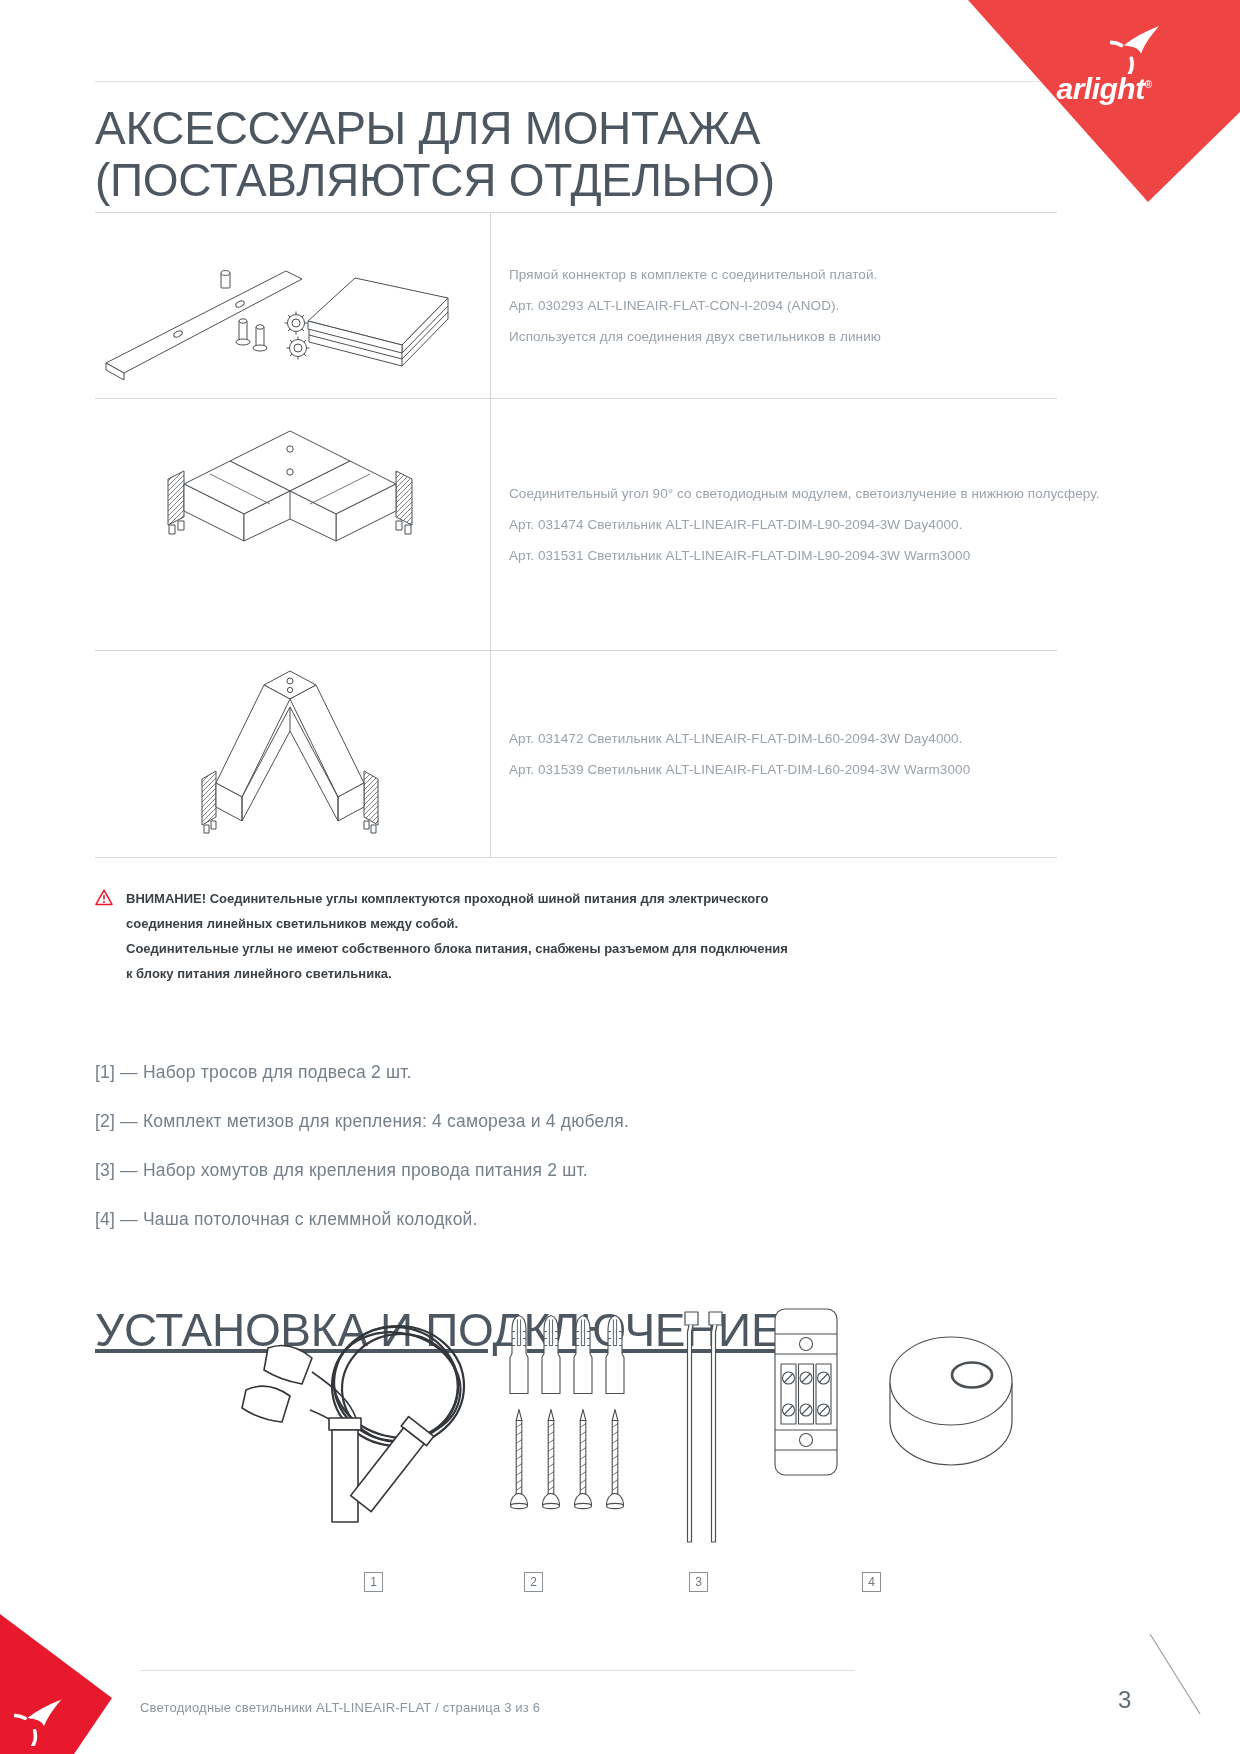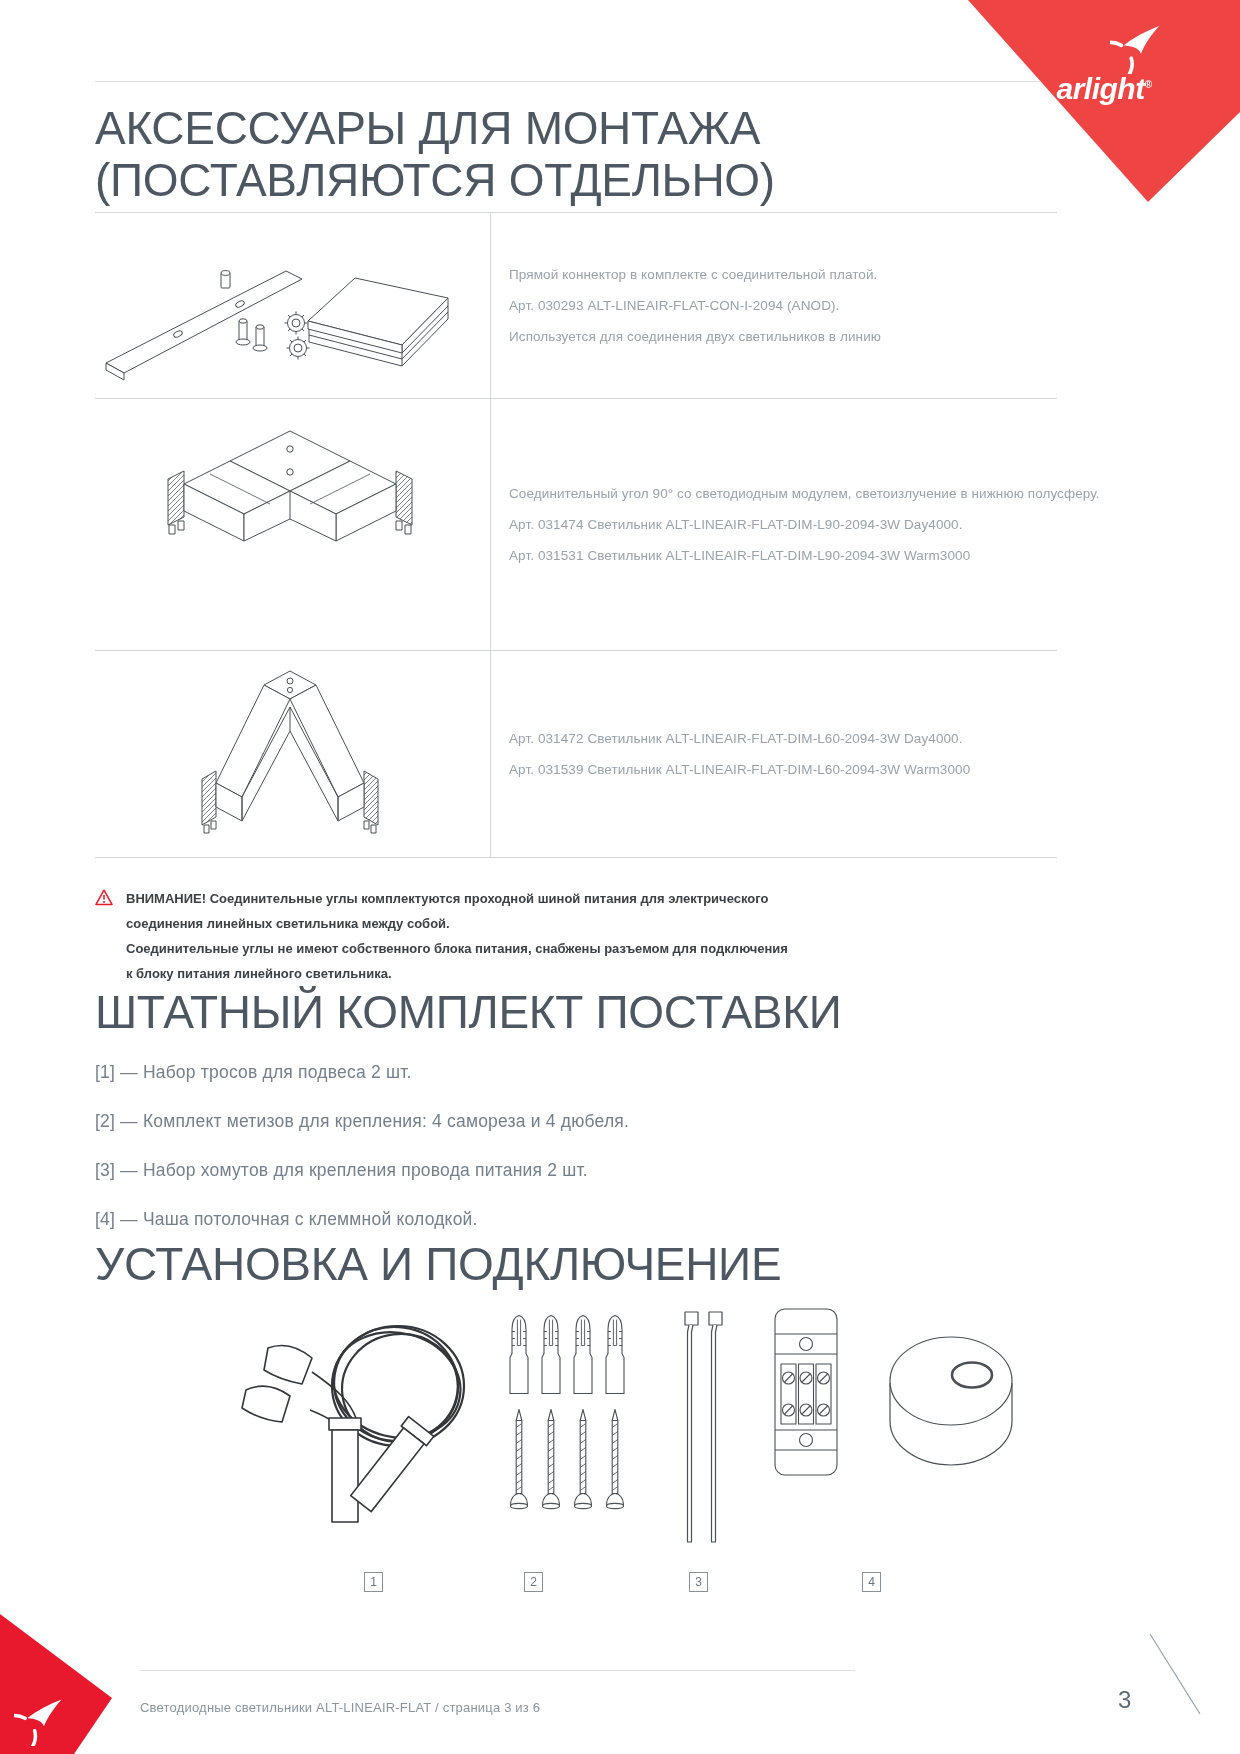--- a/index.html
+++ b/index.html
@@ -176,35 +176,34 @@
   </div>
 
   <div class="warning">
     <svg class="warn-icon" width="18" height="17" viewBox="0 0 18 17">
       <path d="M9,1.2 L17,15.4 H1 Z" fill="none" stroke="#e8192c" stroke-width="1.5" stroke-linejoin="round"></path>
       <path d="M9,6 L9,10.5" stroke="#e8192c" stroke-width="1.6"></path>
       <circle cx="9" cy="13" r="1" fill="#e8192c"></circle>
     </svg>
     <div class="warn-lines">
       <div>ВНИМАНИЕ! Соединительные углы комплектуются проходной шиной питания для электрического</div>
-      <div>соединения линейных светильника между собой.</div>
+      <div>соединения линейных светильников между собой.</div>
       <div>Соединительные углы не имеют собственного блока питания, снабжены разъемом для подключения</div>
       <div>к блоку питания линейного светильника.</div>
     </div>
   </div>
 
-  <div class="h1" style="left:95px;top:986px;">ШТАТНЫЙ КОМПЛЕКТ ПОСТАВКИ</div>
   <div class="kit-list">
     <div class="kit-item">[1] — Набор тросов для подвеса 2 шт.</div>
     <div class="kit-item">[2] — Комплект метизов для крепления: 4 самореза и 4 дюбеля.</div>
     <div class="kit-item">[3] — Набор хомутов для крепления провода питания 2 шт.</div>
     <div class="kit-item">[4] — Чаша потолочная с клеммной колодкой.</div>
   </div>
 
-  <div class="h1" style="left:95px;top:1238px;">УСТАНОВКА И ПОДКЛЮЧЕНИЕ</div>
+  <div class="h1" style="left:95px;top:1304px;text-decoration:underline;">УСТАНОВКА И ПОДКЛЮЧЕНИЕ</div>
 
   <svg width="240" height="230" viewBox="0 0 240 230" style="position:absolute;left:240px;top:1298px;">
     <g fill="none" stroke="#33363a" stroke-width="2.2">
       <ellipse cx="158" cy="88" rx="66" ry="60"></ellipse>
       <ellipse cx="156" cy="86" rx="62" ry="57" transform="rotate(8 156 86)"></ellipse>
       <ellipse cx="160" cy="90" rx="58" ry="54" transform="rotate(-7 160 90)"></ellipse>
       <ellipse cx="157" cy="87" rx="64" ry="52" transform="rotate(14 157 87)"></ellipse>
     </g>
     <g fill="#fff" stroke="#33363a" stroke-width="1.6" stroke-linejoin="round">
       <path d="M72,74 C98,92 110,104 116,120" fill="none"></path>

